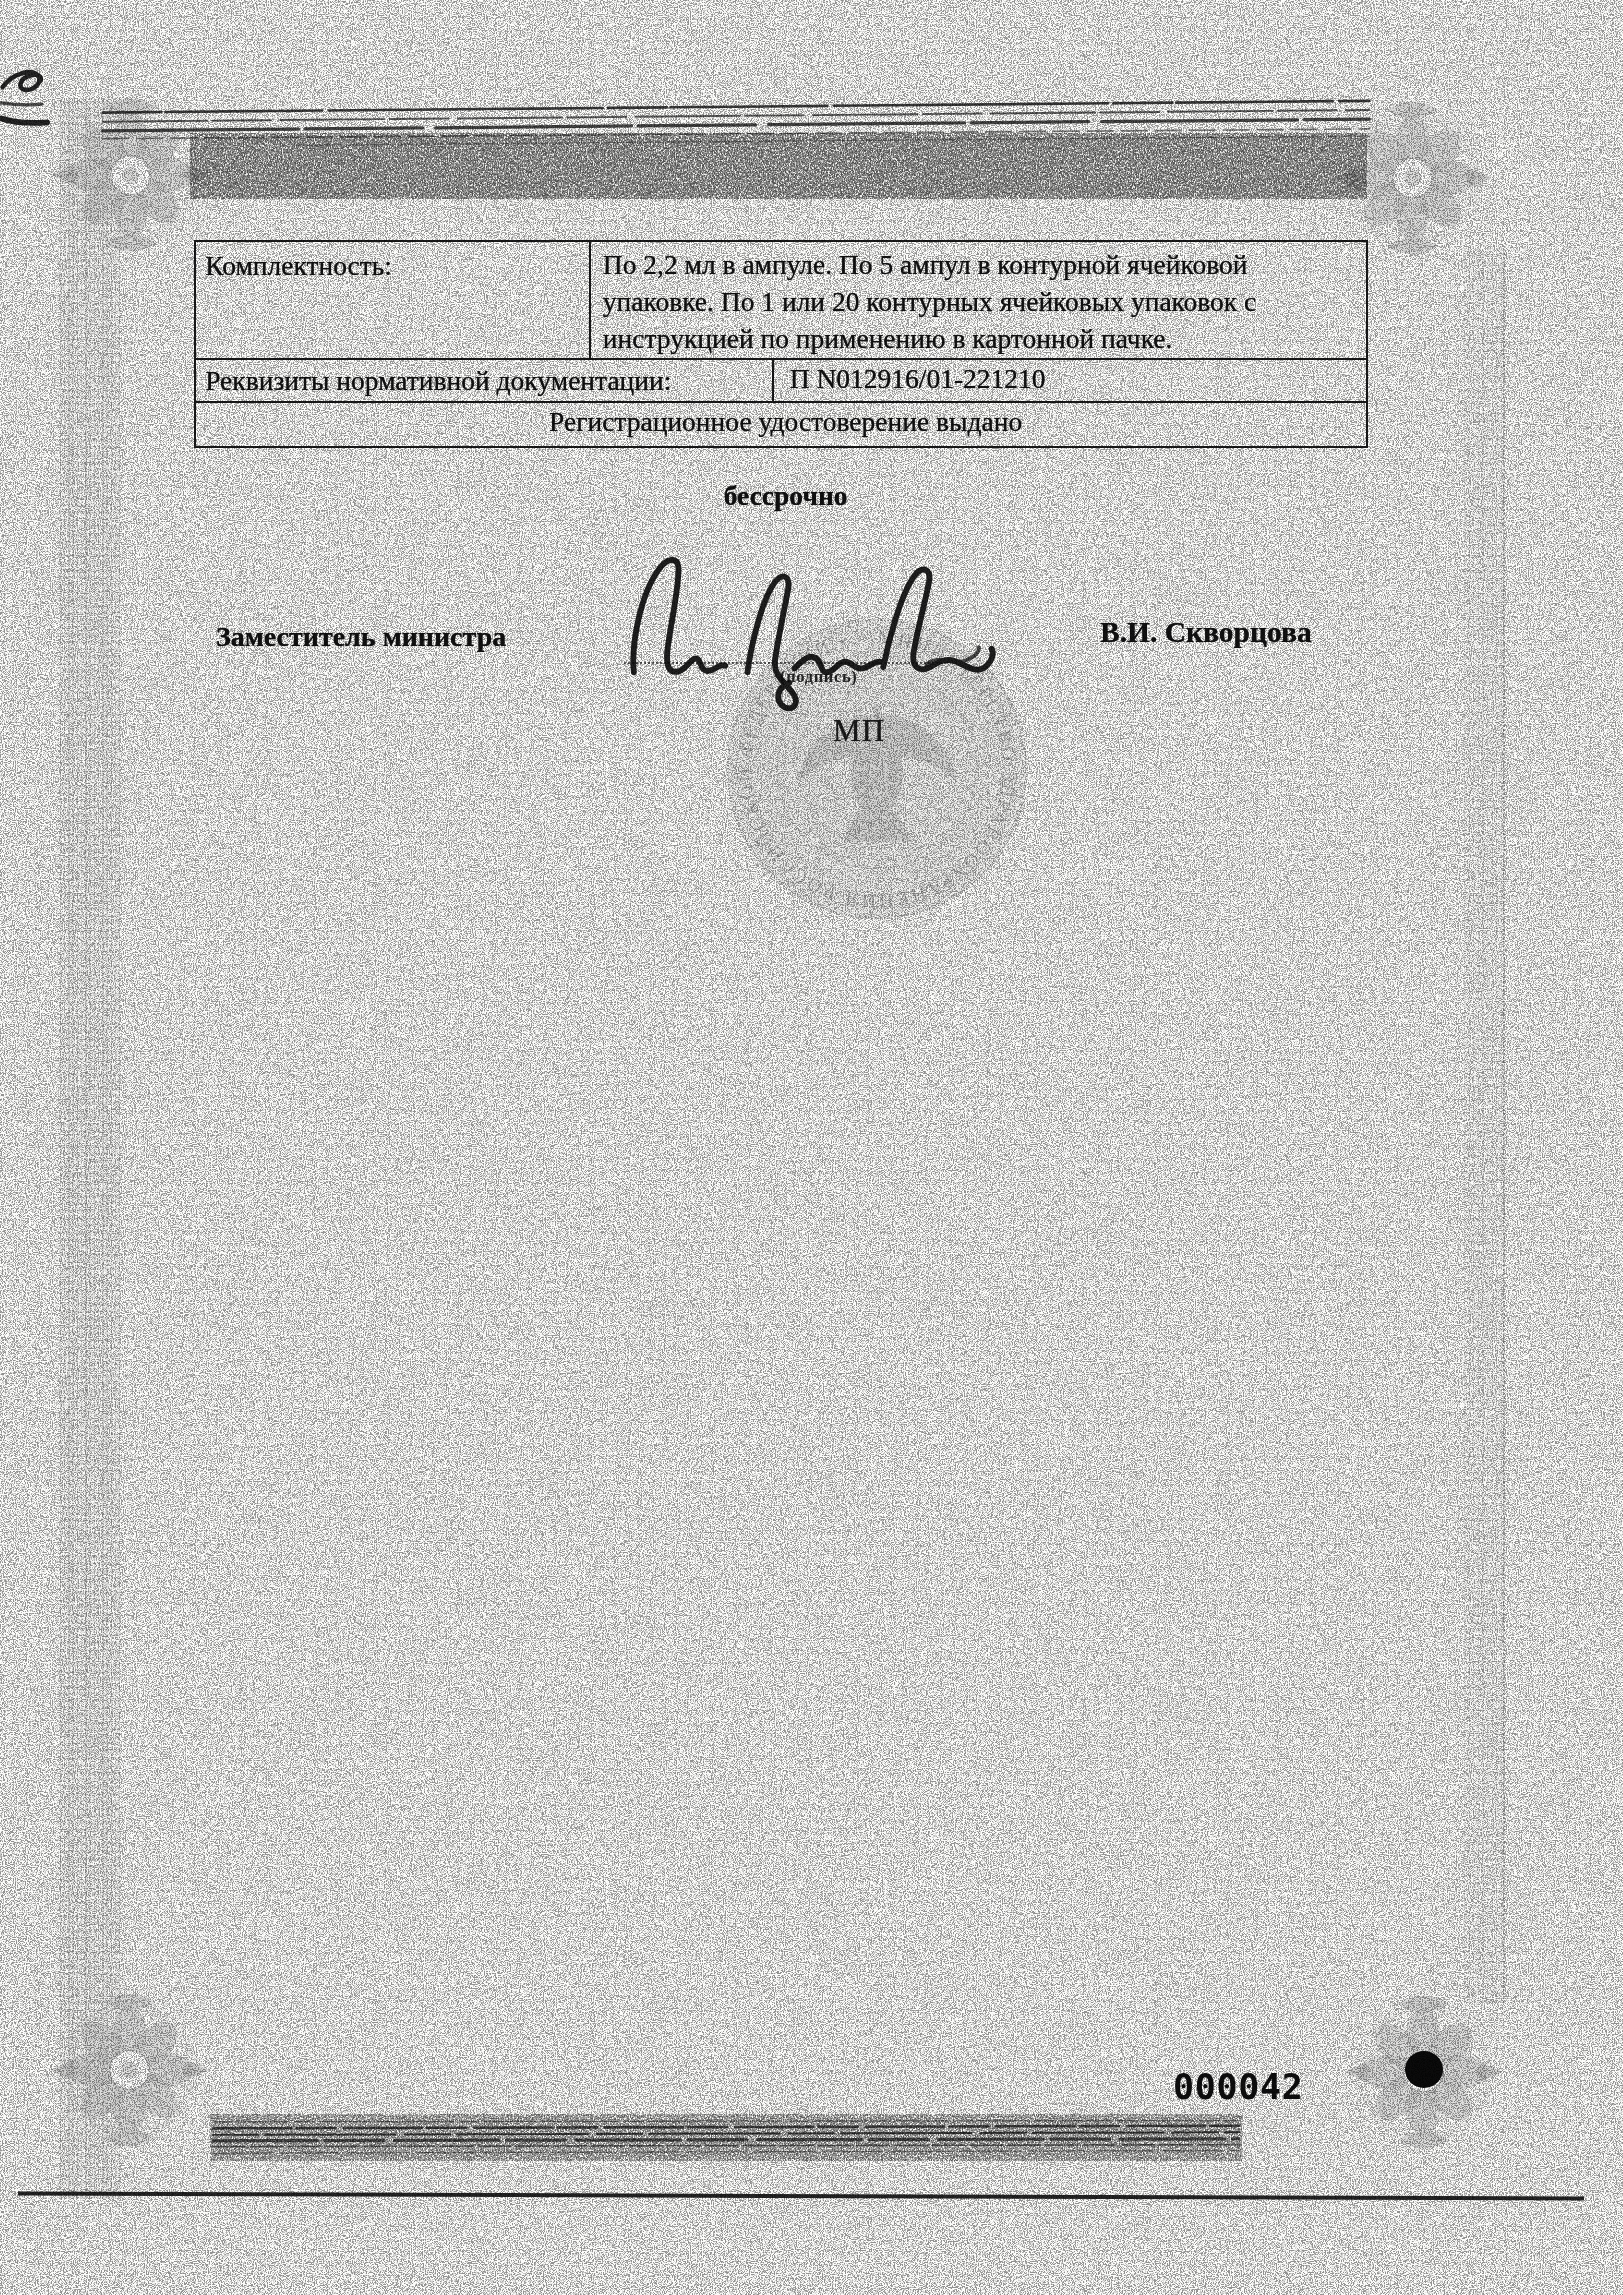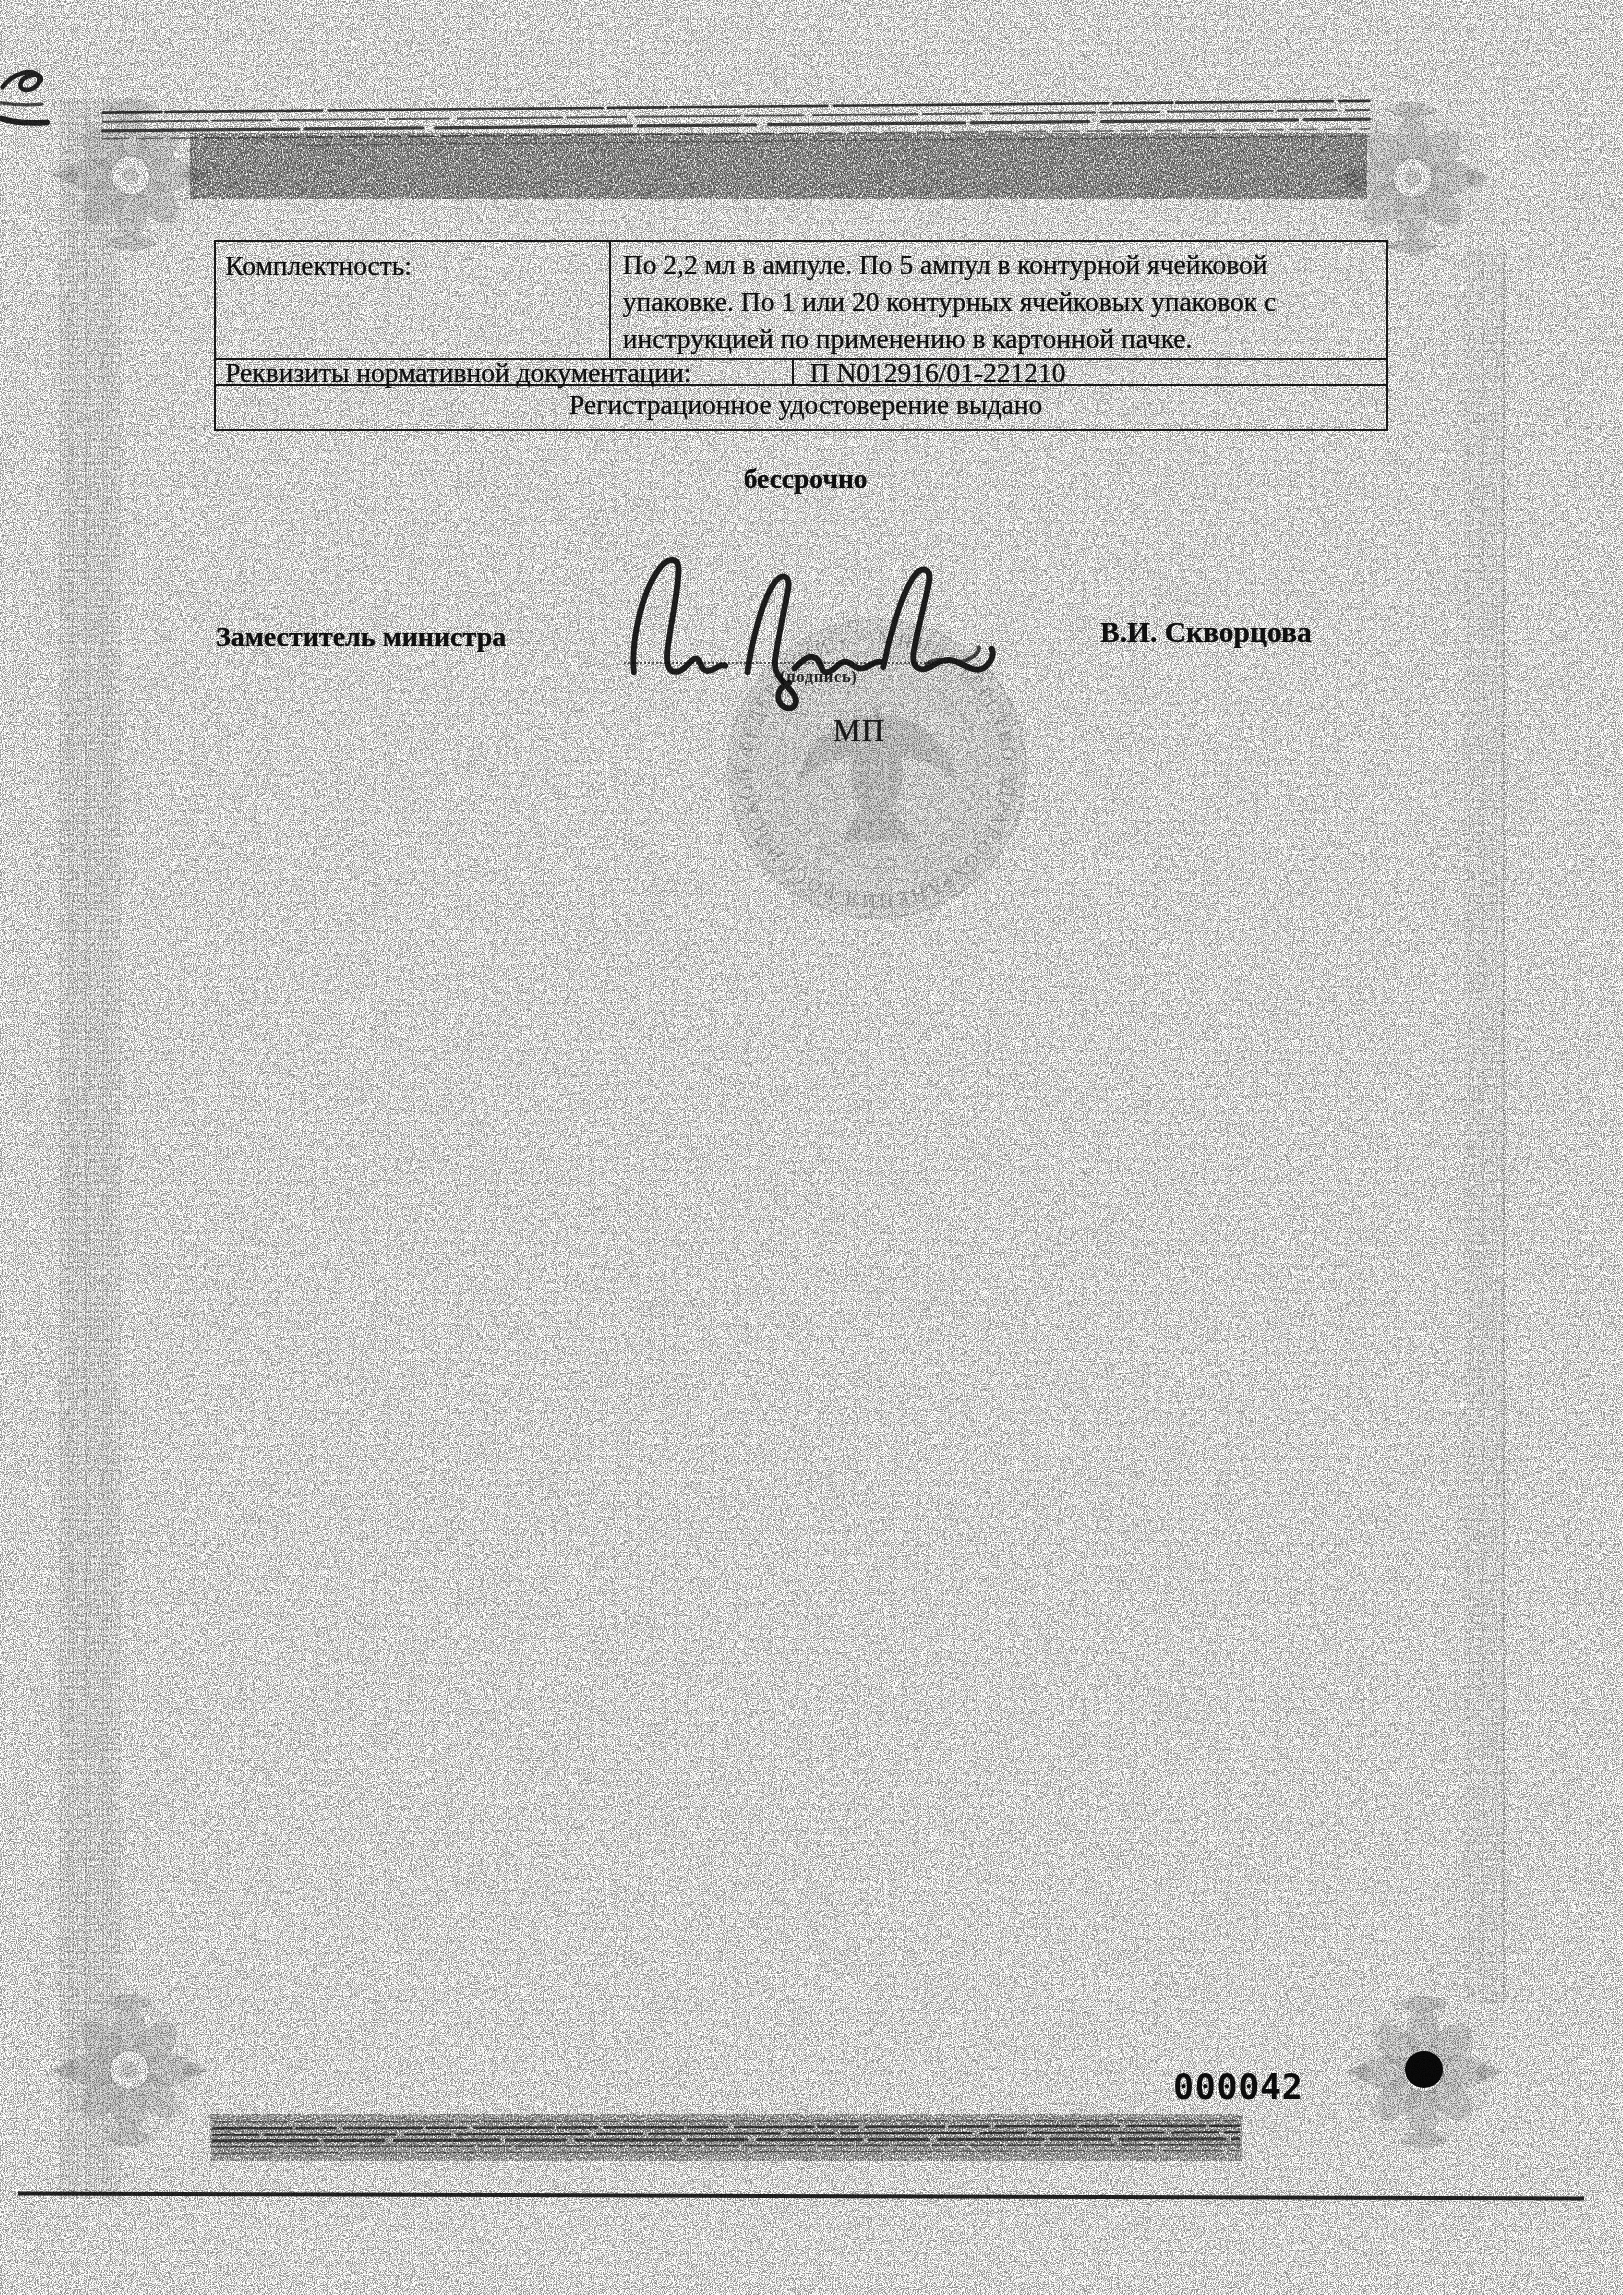--- a/index.html
+++ b/index.html
@@ -36,26 +36,26 @@
     background:#0b0b0b;z-index:3;
   }
   
   .header{
     right:252px;top:196px;z-index:10;
     font-size:29.5px;letter-spacing:0.3px;word-spacing:2px;white-space:nowrap;
   }
   .reg-table{
     left:194px;top:240px;width:1174px;z-index:10;
     border:2.6px solid #1b1b1b;box-sizing:border-box;
-    font-size:27.5px;line-height:37px;margin-left:20px;
+    font-size:27.5px;line-height:37px;
   }
   .trow{display:flex;border-bottom:2.6px solid #1b1b1b;box-sizing:border-box;}
   .trow:last-child{border-bottom:none;}
   .row1{height:118px;}
-  .row2{height:26px;align-items:center;}
+  .row2{height:43px;}
   .row3{height:43px;align-items:center;padding-left:9.2px;box-sizing:border-box;flex-direction:column;}
   .cell{box-sizing:border-box;}
   .c-label1{width:395px;border-right:2.6px solid #1b1b1b;padding:5.2px 6.5px 0 9.2px;}
   .c-value1{flex:1;padding:3.9px 9.2px 0 11.8px;white-space:pre-line;}
   .c-label2{width:578px;border-right:2.6px solid #1b1b1b;height:100%;display:flex;align-items:center;padding-left:9.2px;}
   .c-value2{flex:1;padding-left:15.7px;font-weight:normal;}
   .bold{font-weight:bold;}
   .sig-title{left:216px;top:621px;font-size:28px;font-weight:bold;z-index:11;white-space:nowrap;}
   .sig-name{left:1100px;top:616px;font-size:29.5px;font-weight:bold;z-index:11;white-space:nowrap;}
   .sig-line{left:624px;top:662px;width:322px;height:0;border-top:2px dotted rgba(50,50,50,.75);z-index:11;}

